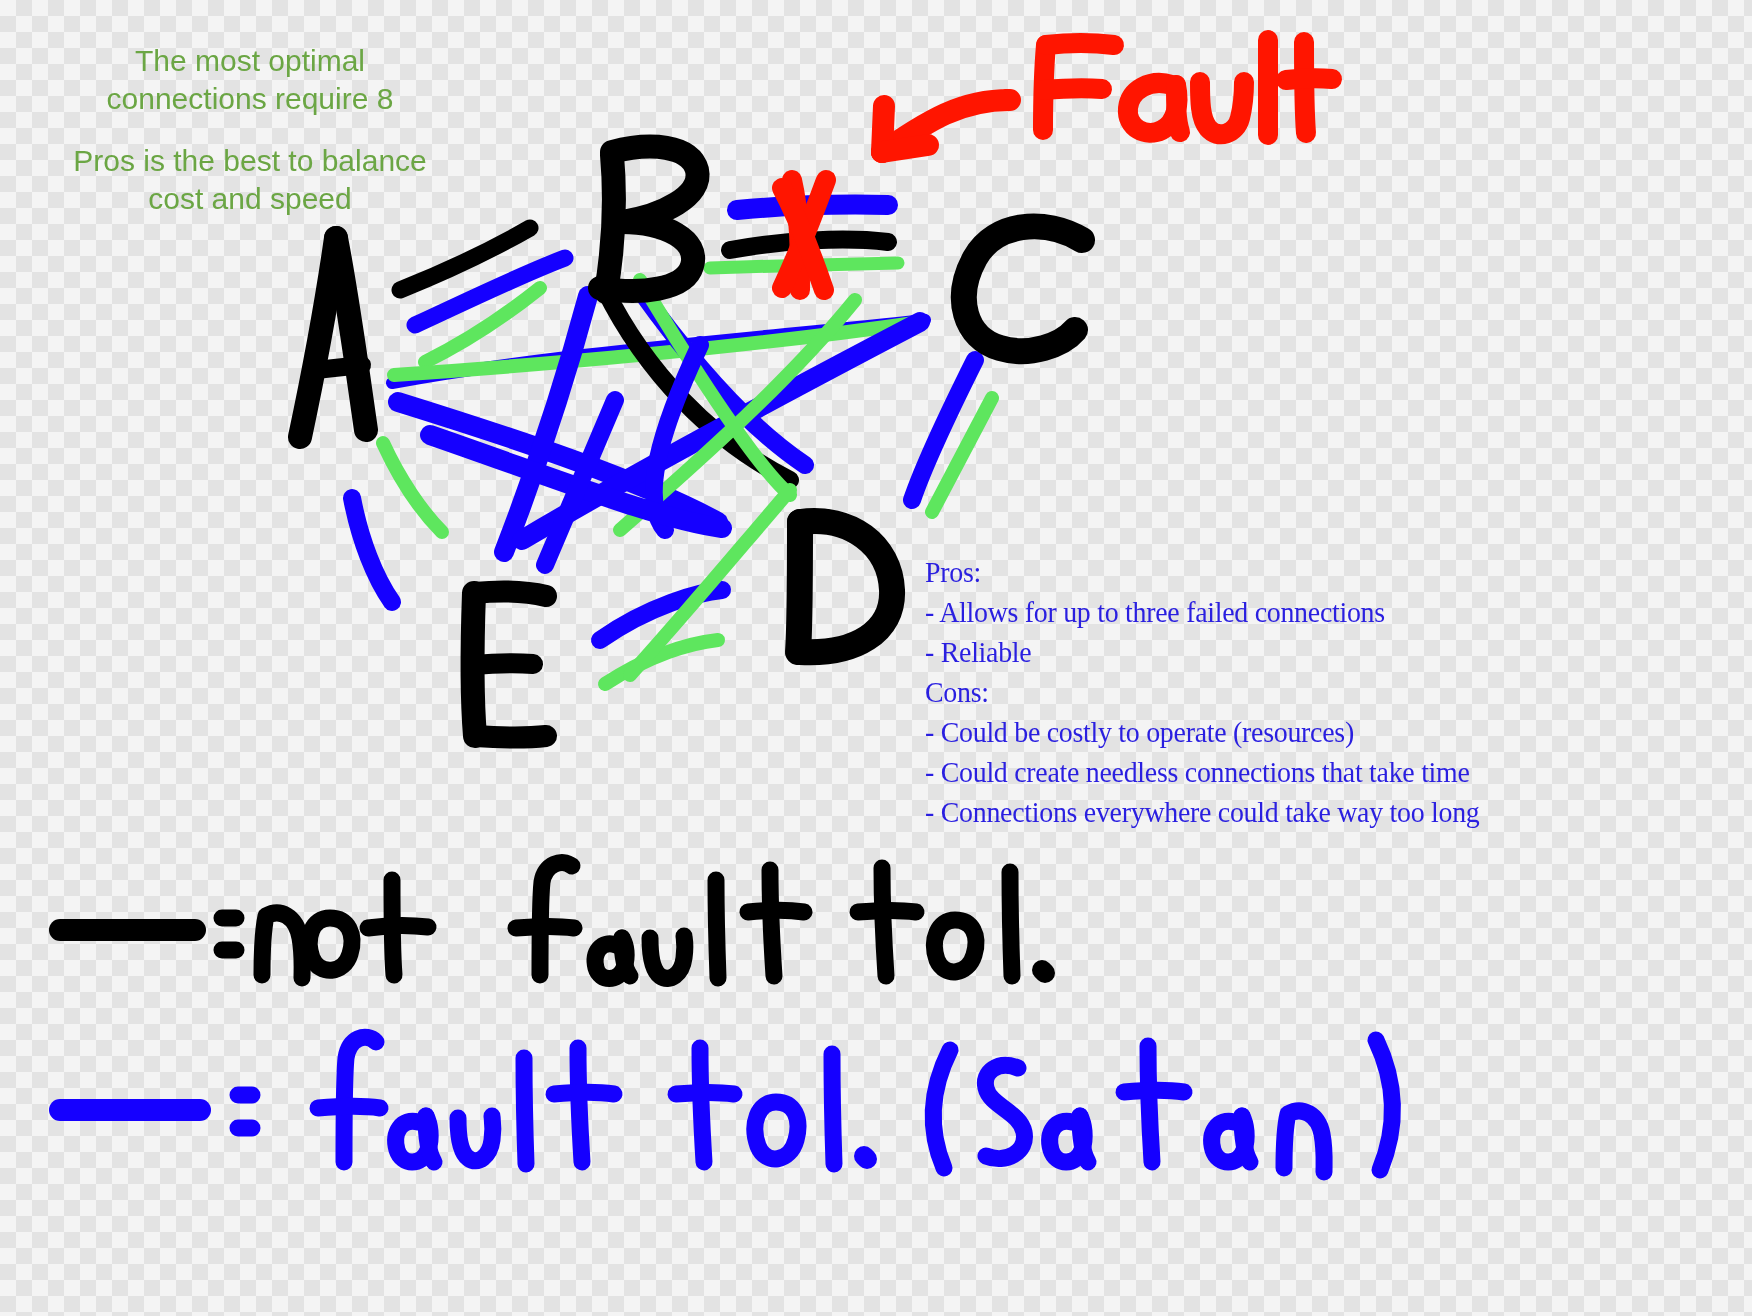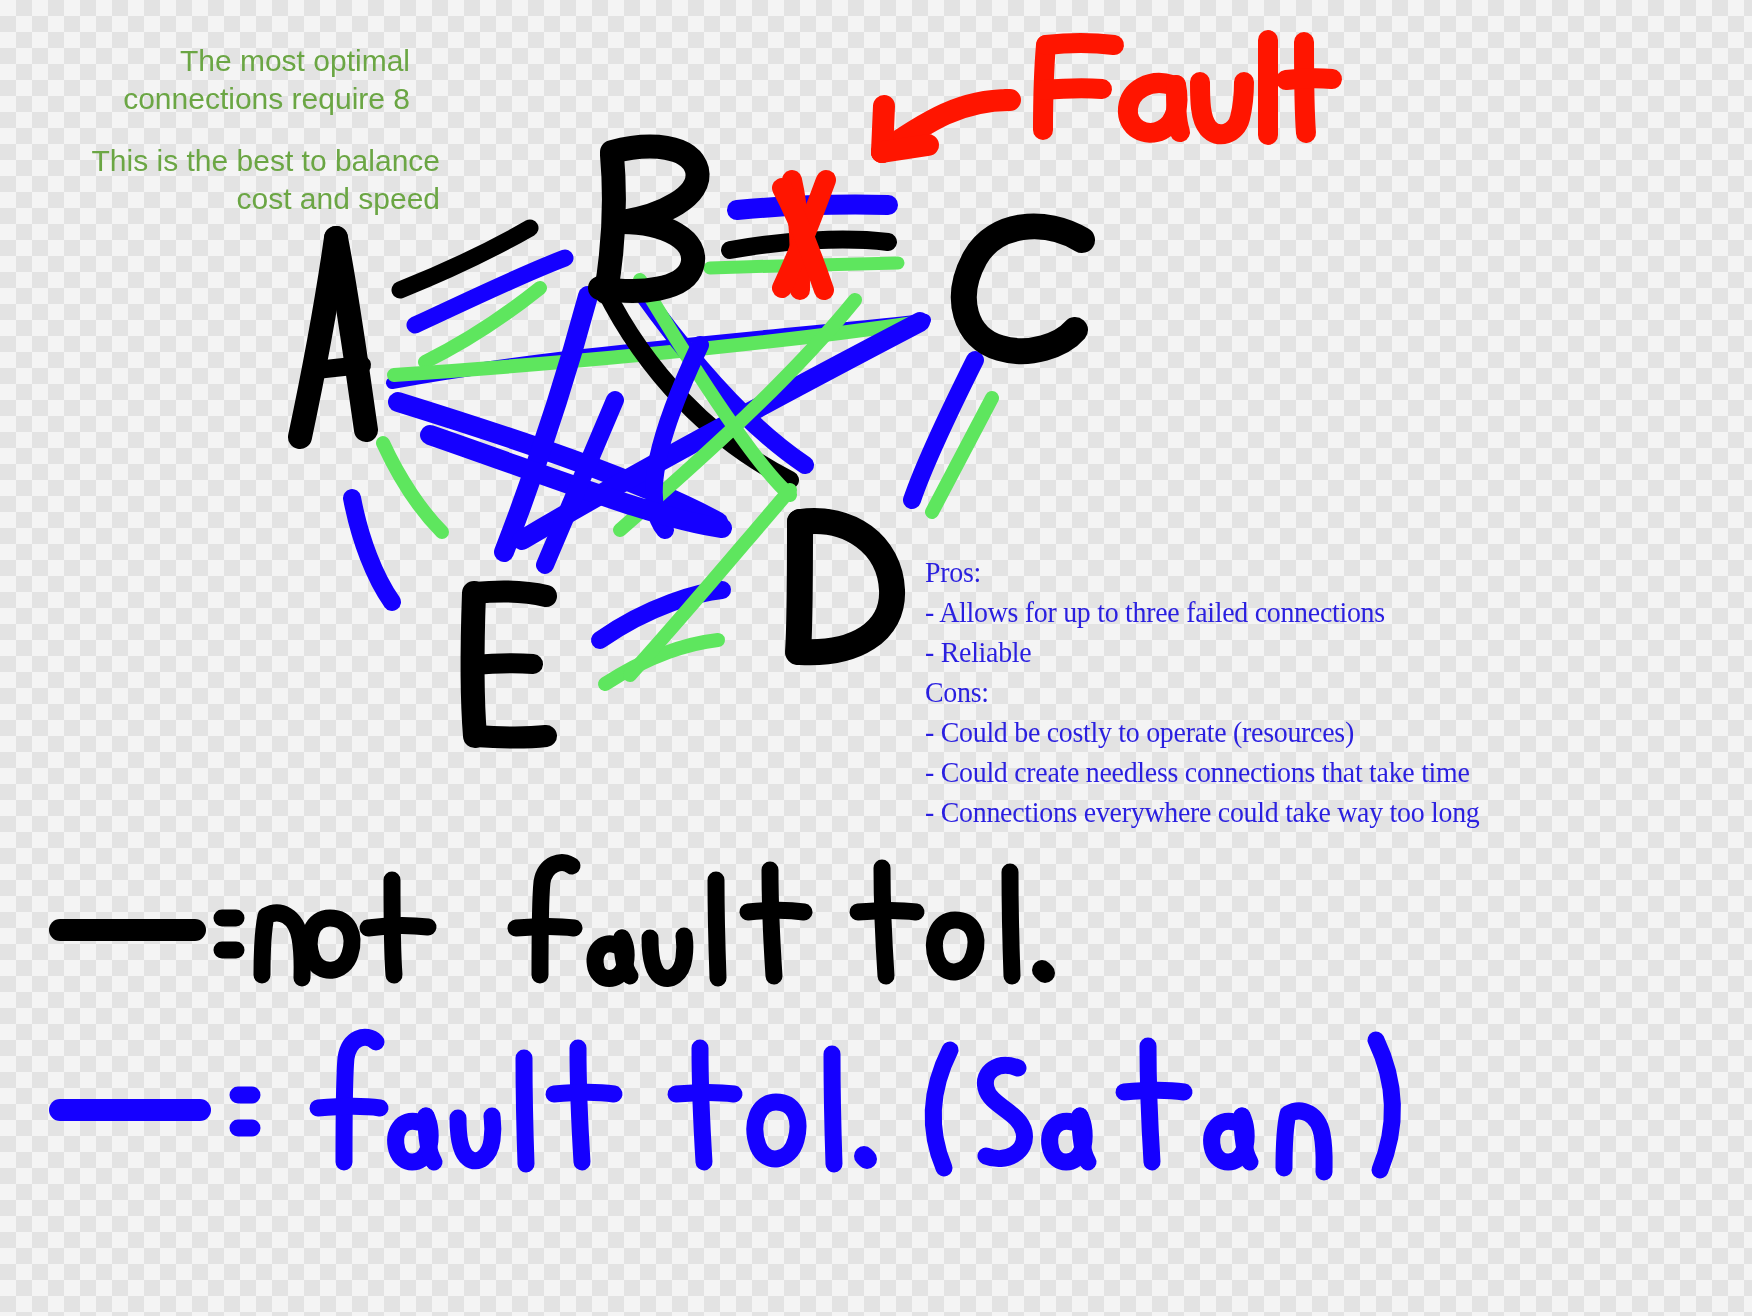--- a/index.html
+++ b/index.html
@@ -16,21 +16,21 @@
     background-position:0 0,16px 16px;
   }
   #canvas-layer{position:absolute;inset:0;width:1752px;height:1316px;}
   .txt{position:absolute;white-space:pre;}
 
   
   .note-green{
     color:#6BA644;
     font-size:30px;
     line-height:38px;
-    text-align:right;
+    text-align:center;
     font-family:"Liberation Sans", sans-serif;
   }
   #note-optimal{left:90px;top:42px;width:320px;}
   #note-balance{left:60px;top:142px;width:380px;}
 
   
   #proscons{
     position:absolute;left:925px;top:552px;width:820px;
     color:#2A1FE0;
     font-family:"Liberation Serif", serif;
@@ -249,21 +249,21 @@
 
     <path d="M1284,1168 C 1284,1144 1285,1126 1288,1114 C 1302,1106 1318,1114 1322,1134 C 1325,1150 1324,1162 1324,1172"></path>
 
     <path d="M1376,1040 C 1396,1082 1398,1126 1380,1170"></path>
   </g>
 
 </svg>
 
 <div class="txt note-green" id="note-optimal">The most optimal
 connections require 8</div>
-<div class="txt note-green" id="note-balance">This is the best to balance
+<div class="txt note-green" id="note-balance">Pros is the best to balance
 cost and speed</div>
 
 <div id="proscons">
   <div>Pros:</div>
   <div>- Allows for up to three failed connections</div>
   <div>- Reliable</div>
   <div>Cons:</div>
   <div>- Could be costly to operate (resources)</div>
   <div>- Could create needless connections that take time</div>
   <div>- Connections everywhere could take way too long</div>

